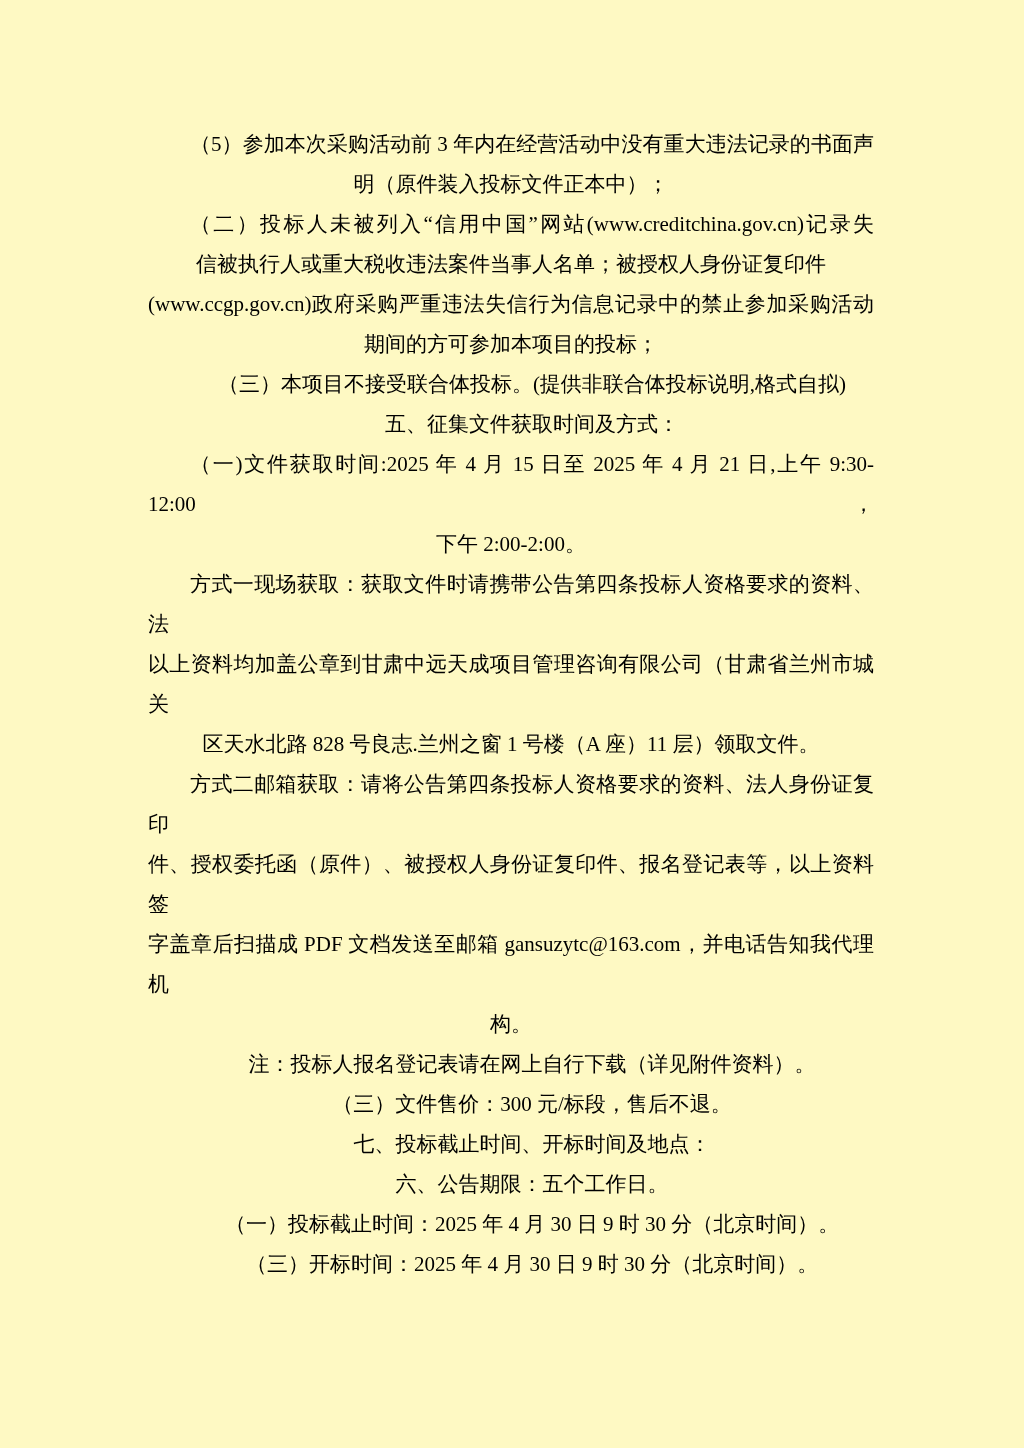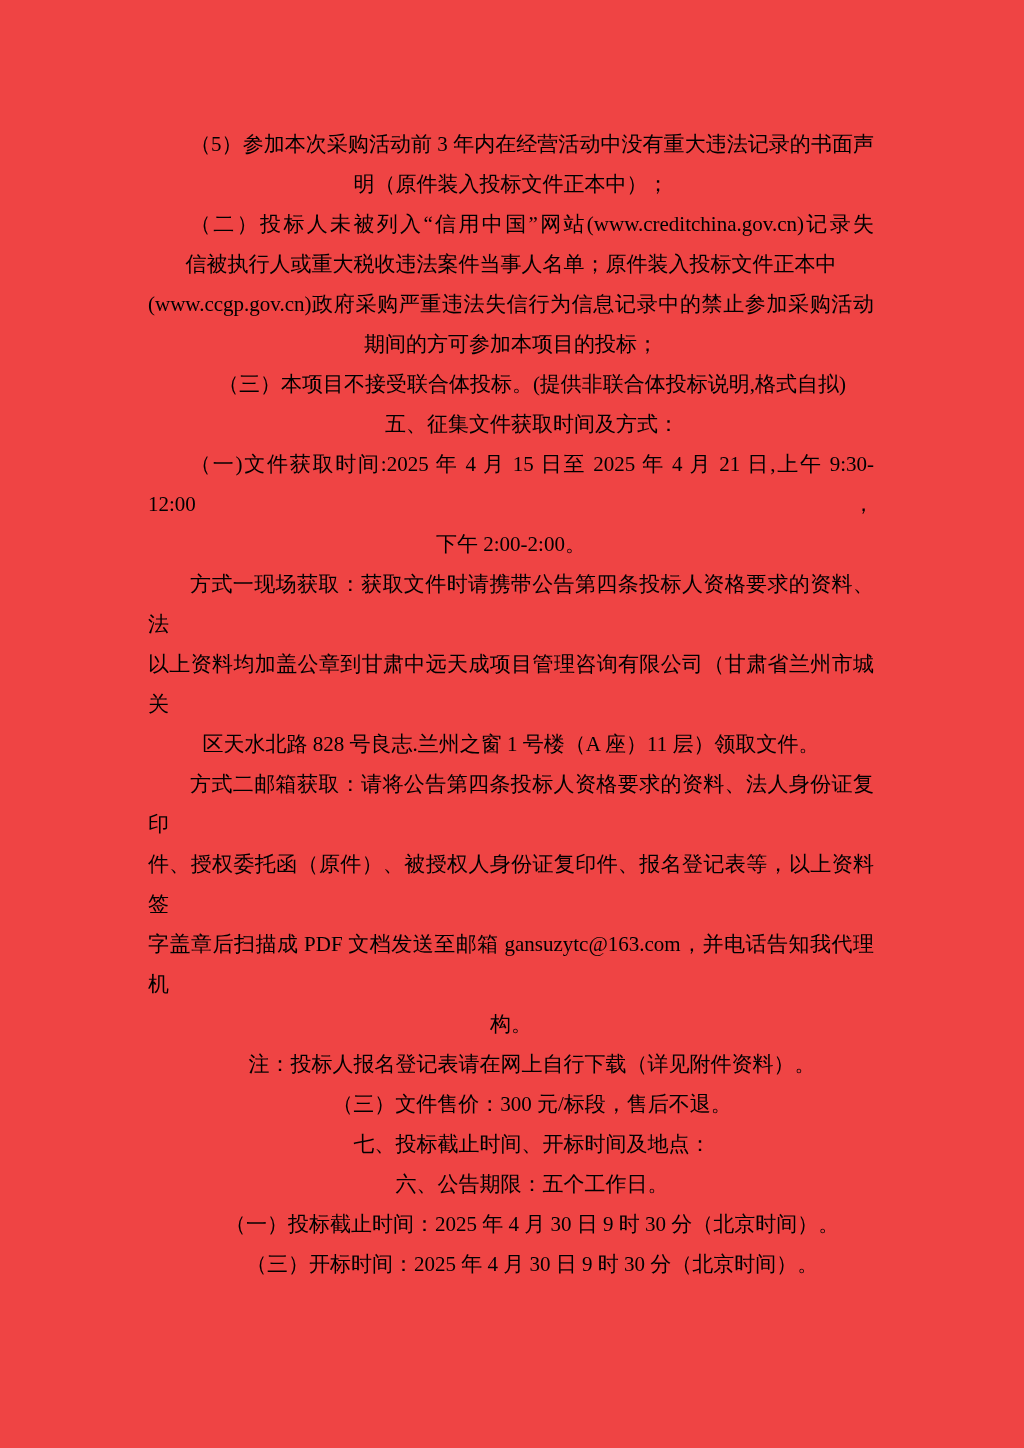--- a/index.html
+++ b/index.html
@@ -5,21 +5,21 @@
   html, body {
     margin: 0;
     padding: 0;
     background: #ffffff;
   }
   .page {
     position: relative;
     width: 1024px;
     height: 1448px;
     margin: 0;
-    background: #ef4444;
+    background: #fef9c3;
     box-sizing: border-box;
     padding: 124px 150px 0 148px;
     color: #000000;
     font-family: "Liberation Serif", "DejaVu Serif", serif;
     overflow: hidden;
   }
   .doc-body {
     width: 100%;
   }
   p.line {
@@ -43,21 +43,21 @@
   }
 </style>
 </head>
 <body>
 
 <div class="page">
   <div class="doc-body">
       <p class="line indent fill"><span>（5）参加本次采购活动前 3 年内在经营活动中没有重大违法记录的书面声</span></p>
       <p class="line"><span>明（原件装入投标文件正本中）；</span></p>
       <p class="line indent fill"><span>（二）投标人未被列入“信用中国”网站(www.creditchina.gov.cn)记录失</span></p>
-      <p class="line"><span>信被执行人或重大税收违法案件当事人名单；原件装入投标文件正本中</span></p>
+      <p class="line"><span>信被执行人或重大税收违法案件当事人名单；被授权人身份证复印件</span></p>
       <p class="line fill"><span>(www.ccgp.gov.cn)政府采购严重违法失信行为信息记录中的禁止参加采购活动</span></p>
       <p class="line"><span>期间的方可参加本项目的投标；</span></p>
       <p class="line indent"><span>（三）本项目不接受联合体投标。(提供非联合体投标说明,格式自拟)</span></p>
       <p class="line indent"><span class="bold">五、征集文件获取时间及方式：</span></p>
       <p class="line indent fill"><span>（一)文件获取时间:2025 年 4 月 15 日至 2025 年 4 月 21 日,上午 9:30-12:00，</span></p>
       <p class="line"><span>下午 2:00-2:00。</span></p>
       <p class="line indent fill"><span>方式一现场获取：获取文件时请携带公告第四条投标人资格要求的资料、法</span></p>
       <p class="line fill"><span>以上资料均加盖公章到甘肃中远天成项目管理咨询有限公司（甘肃省兰州市城关</span></p>
       <p class="line"><span>区天水北路 828 号良志.兰州之窗 1 号楼（A 座）11 层）领取文件。</span></p>
       <p class="line indent fill"><span>方式二邮箱获取：请将公告第四条投标人资格要求的资料、法人身份证复印</span></p>

